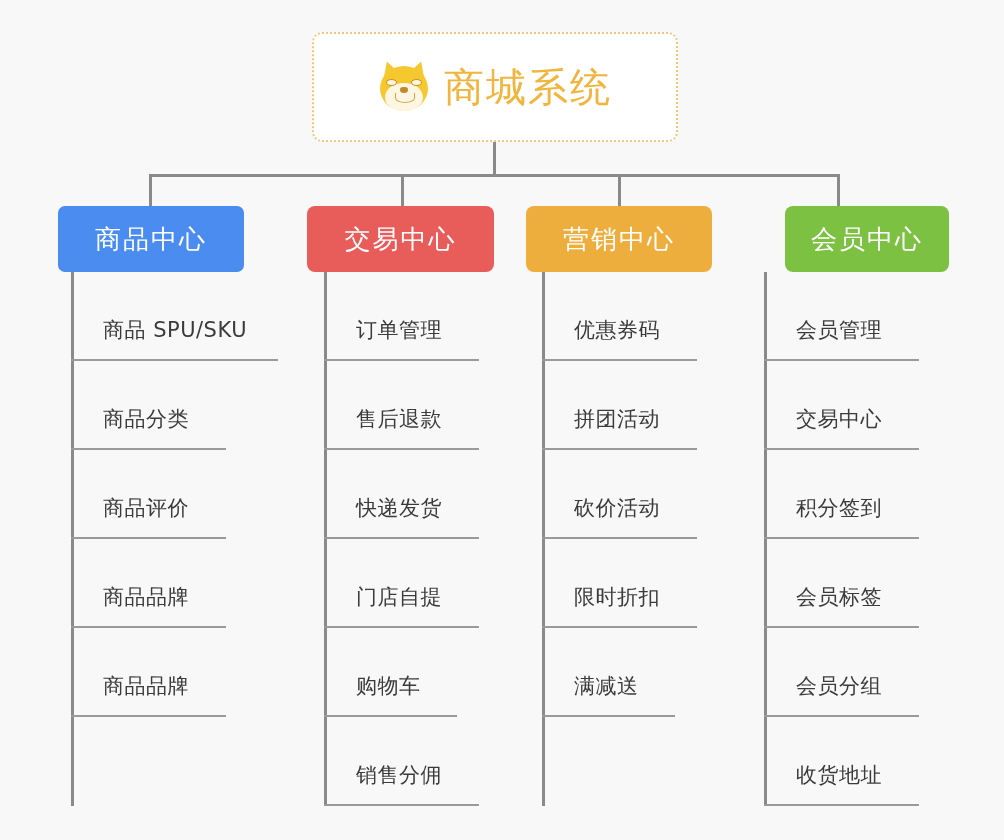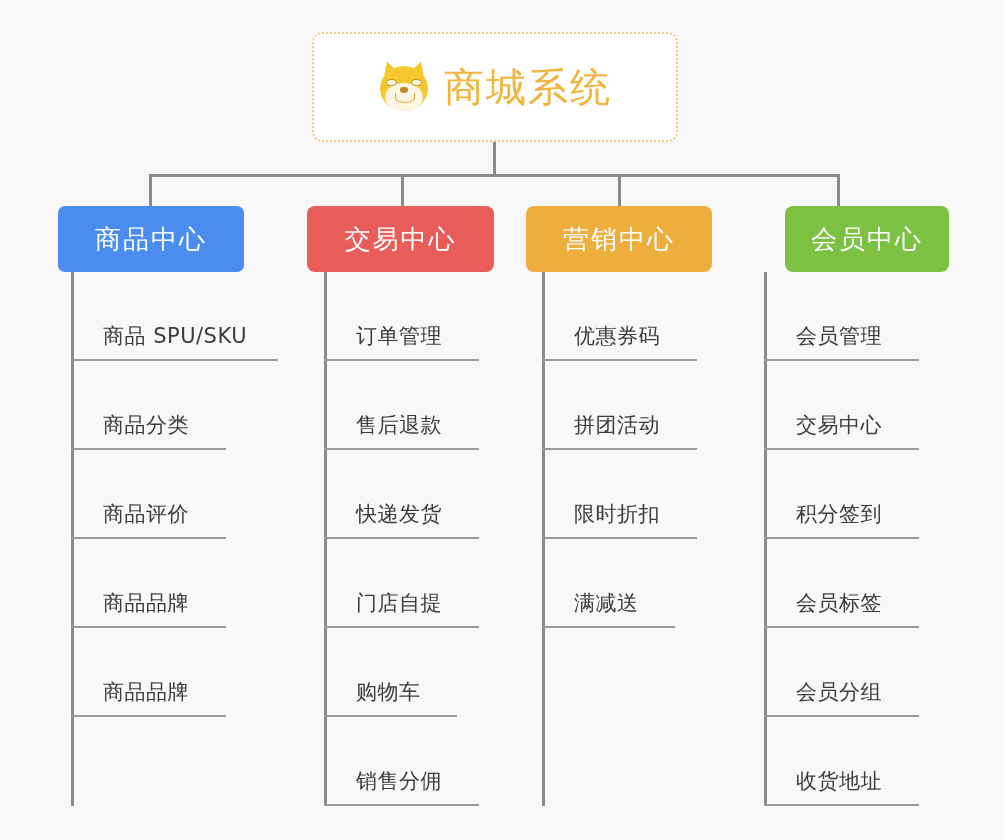--- a/index.html
+++ b/index.html
@@ -143,21 +143,21 @@
     height: 89px;
     box-sizing: border-box;
     display: flex;
     align-items: flex-end;
     padding-left: 32px;
   }
   .leaf-label {
     font-size: 21px;
     color: #3b3b3b;
     line-height: 1.05;
-    padding-bottom: 14px;
+    padding-bottom: 20px;
     white-space: nowrap;
     letter-spacing: 0.5px;
   }
   .leaf-underline {
     position: absolute;
     left: 0;
     bottom: 0;
     height: 2px;
     background: #9a9a9a;
   }
@@ -257,20 +257,24 @@
     <div class="spine" style="height:534px;"></div>
     <div class="leaf-item">
       <span class="leaf-label">优惠券码</span>
       <span class="leaf-underline" style="width:155px;"></span>
     </div>
     <div class="leaf-item">
       <span class="leaf-label">拼团活动</span>
       <span class="leaf-underline" style="width:155px;"></span>
     </div>
     <div class="leaf-item">
+      <span class="leaf-label">砍价活动</span>
+      <span class="leaf-underline" style="width:155px;"></span>
+    </div>
+    <div class="leaf-item">
       <span class="leaf-label">限时折扣</span>
       <span class="leaf-underline" style="width:155px;"></span>
     </div>
     <div class="leaf-item">
       <span class="leaf-label">满减送</span>
       <span class="leaf-underline" style="width:133px;"></span>
     </div>
   </div>
 
   <div class="leaf-col" style="left:764px;">

